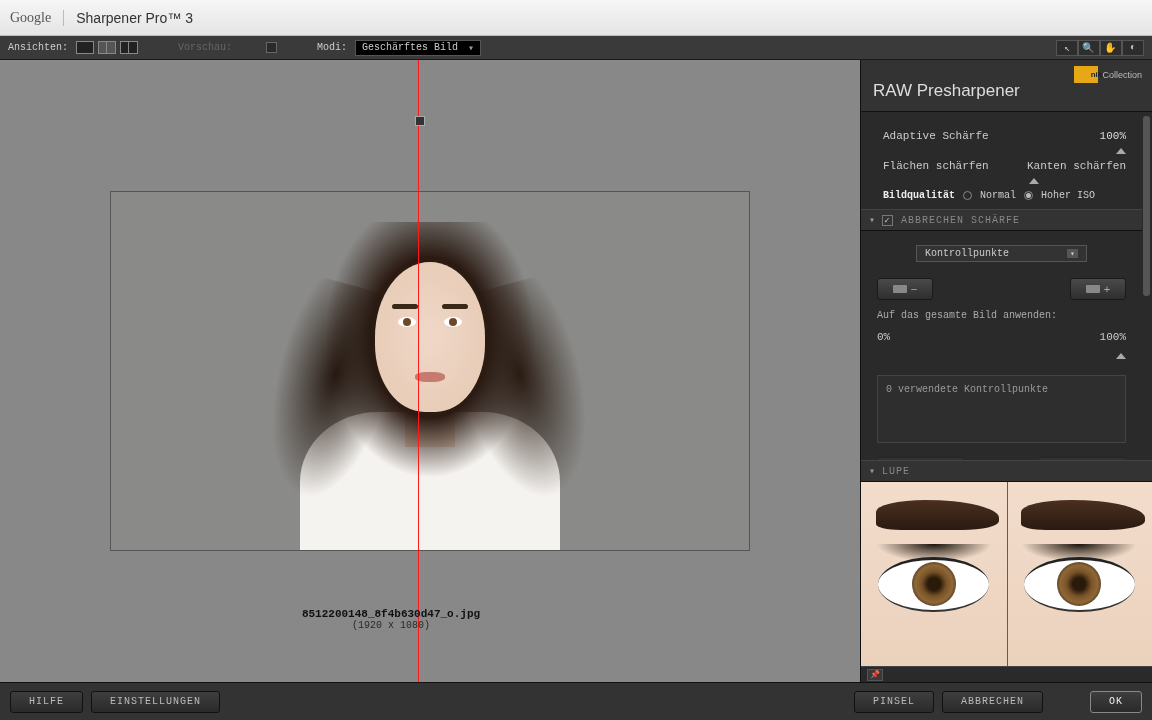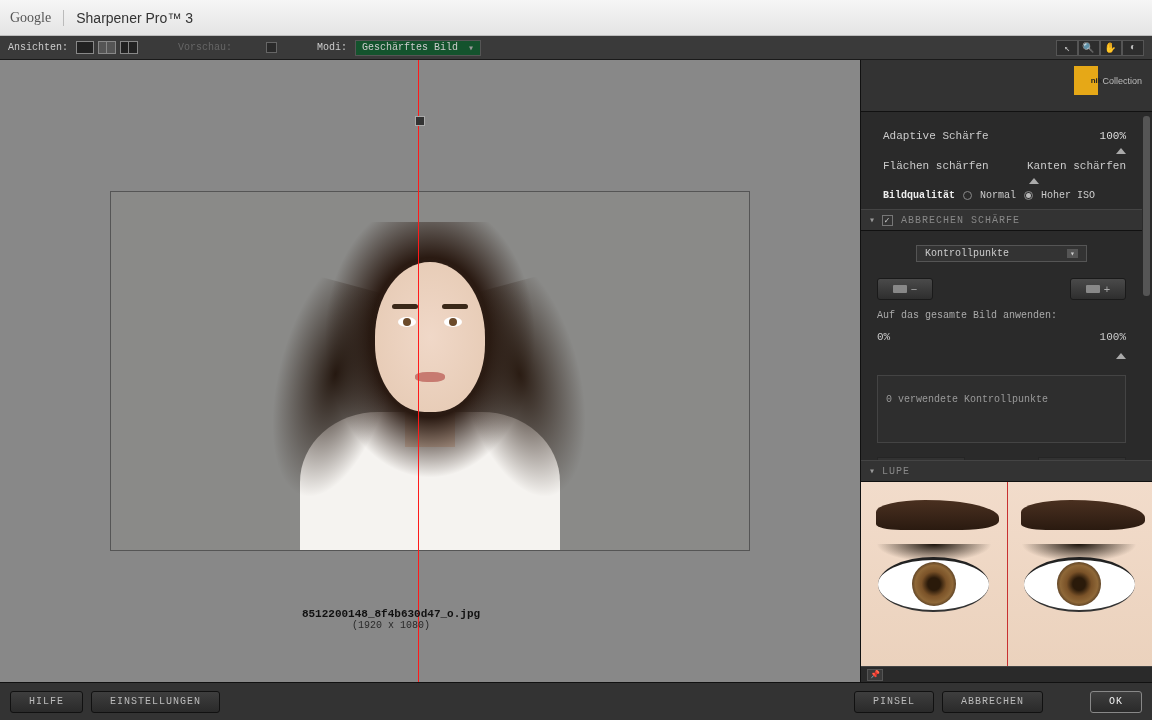--- a/index.html
+++ b/index.html
@@ -13,21 +13,21 @@
 .toolbar { height: 24px; background: #3a3a3a; display: flex; align-items: center; padding: 0 8px; color: #ccc; font-family: "Courier New", monospace; font-size: 10px; border-bottom: 1px solid #1a1a1a;}
 .tb-label { margin-right: 8px; }
 .view-btns { display: flex; gap: 4px; margin-right: 40px;}
 .view-btn { width: 18px; height: 13px; border: 1px solid #888; background: #222; display:flex;}
 .view-btn.active { background:#555;}
 .vb-half{width:50%;height:100%;}
 .vb-half.l{border-right:1px solid #888;}
 .preview-group { display:flex; align-items:center; margin-right: 40px; color:#666;gap:28px;}
 .chk { width:11px; height:11px; border:1px solid #666; background:#2a2a2a; margin-left:6px;}
 .mode-group{display:flex;align-items:center;}
-.mode-dd { margin-left:8px; background:#14532d; border:1px solid #555; padding:1px 6px; display:flex; align-items:center; color:#ccc;}
+.mode-dd { margin-left:8px; background:#000000; border:1px solid #555; padding:1px 6px; display:flex; align-items:center; color:#ccc;}
 .mode-dd .arrow{margin-left:10px; color:#999;}
 .tb-right{margin-left:auto; display:flex; gap:0;}
 .tool-btn{width:22px;height:16px;border:1px solid #555;background:#2d2d2d;display:flex;align-items:center;justify-content:center;color:#bbb;font-size:10px;}
 
 .main { flex:1; display:flex; min-height:0; }
 .canvas-area { flex:1; background:#888; position:relative; display:flex; align-items:center; justify-content:center; }
 .image-frame { width: 640px; height: 360px; background:#8a8a88; border:1px solid #555; position:relative; overflow:hidden;}
 .portrait { position:absolute; left:50%; top:30px; width:260px; height:330px; transform:translateX(-50%);}
 .hair { position:absolute; top:0; left:0; right:0; bottom:0; background: radial-gradient(ellipse 150px 200px at 50% 35%, #3a2a20 0%, #2a1a12 40%, transparent 70%);}
 .hair2{position:absolute; top:60px; left:-40px; width:120px; height:300px; background:radial-gradient(ellipse 80px 180px at 50% 30%, #251810 0%, transparent 70%); transform:rotate(15deg);}
@@ -43,21 +43,21 @@
 .lips{position:absolute;top:150px;left:50%;width:30px;height:10px;background:#c77a70;border-radius:40%;transform:translateX(-50%);}
 .divider-line{position:absolute;top:0;bottom:0;width:1px;background:#ff1a1a;left:418px;}
 .divider-handle{position:absolute;top:56px;left:415px;width:10px;height:10px;background:#333;border:1px solid #aaa;}
 .filename-block{position:absolute; top:548px; right:0; left:0; text-align:center; padding-right:78px;}
 .filename{font-family:"Courier New",monospace;color:#111;font-size:11px;font-weight:bold;}
 .filesize{font-family:"Courier New",monospace;color:#2a2a2a;font-size:10px;}
 
 .sidebar { width: 292px; background:#2a2a2a; display:flex; flex-direction:column; color:#ccc; border-left:1px solid #111;}
 .side-header{height:52px; background:#333; padding:0 12px; display:flex; flex-direction:column; justify-content:center; position:relative; border-bottom:1px solid #111;}
 .nik-badge{position:absolute; top:6px; right:10px; display:flex; align-items:center; font-size:9px; color:#bbb;}
-.nik-logo{width:24px;height:29px;background:#e6a817;margin-right:4px;display:flex;align-items:center;justify-content:center;color:#222;font-size:8px;font-weight:bold;padding-left:20px;}
+.nik-logo{width:24px;height:17px;background:#e6a817;margin-right:4px;display:flex;align-items:center;justify-content:center;color:#222;font-size:8px;font-weight:bold;padding-left:20px;}
 .side-title{font-size:17px;color:#ddd;font-weight:300;margin-top:10px;}
 .side-scroll{flex:1; overflow:hidden; position:relative; padding-right:10px;}
 .scrollbar{position:absolute;right:2px;top:4px;width:7px;height:180px;background:#555;border-radius:3px;}
 .panel-body{padding:18px 16px 8px 22px; font-family:"Courier New",monospace; font-size:11px;}
 .row{display:flex;justify-content:space-between;align-items:flex-start;margin-bottom:6px;}
 .row .val{color:#ddd;}
 .tri-marker{height:8px; position:relative; margin-bottom:4px;}
 .tri{position:absolute;width:0;height:0;border-left:5px solid transparent;border-right:5px solid transparent;border-bottom:6px solid #aaa;}
 .quality-row{display:flex;align-items:center;gap:8px;font-size:10px;}
 .quality-row b{color:#eee;}
@@ -69,21 +69,21 @@
 .section-header .chk2{width:11px;height:11px;border:1px solid #777;margin-right:8px;display:flex;align-items:center;justify-content:center;color:#ccc;font-size:9px;}
 
 .sel-body{padding:14px 16px; display:flex; flex-direction:column; gap:10px;}
 .dd{align-self:center; background:#333; border:1px solid #555; padding:2px 8px; display:flex; align-items:center; font-family:"Courier New",monospace; font-size:10px;gap:48px;}
 .dd .arrow{margin-left:10px;background:#555;padding:0 3px;font-size:8px;}
 .cp-buttons{display:flex;justify-content:space-between;margin-top:6px;}
 .cp-btn{width:56px;height:22px;background:linear-gradient(#4a4a4a,#2e2e2e);border:1px solid #1a1a1a;border-radius:3px;display:flex;align-items:center;justify-content:center;gap:4px;color:#aaa;font-size:11px;}
 .cp-icon{width:14px;height:8px;background:#888;border-radius:1px;}
 .apply-label{font-family:"Courier New",monospace;font-size:10px;color:#aaa;}
 .range-row{display:flex;justify-content:space-between;font-family:"Courier New",monospace;}
-.points-box{height:68px;background:#2e2e2e;border:1px solid #444;padding:18px 8px;font-family:"Courier New",monospace;font-size:10px;color:#999;}
+.points-box{height:68px;background:#2e2e2e;border:1px solid #444;padding:8px 8px;font-family:"Courier New",monospace;font-size:10px;color:#999;}
 .mini-btns{display:flex;justify-content:space-between;margin-top:4px;opacity:0.5;}
 .mini-btn{width:88px;height:14px;background:#3a3a3a;border:1px solid #222;}
 
 .lupe-body{height:184px;background:#111;position:relative;overflow:hidden;}
 .eye-photo{position:absolute;top:0;bottom:0;width:50%;}
 .eye-photo.l{left:0;} .eye-photo.r{right:0;}
 .skin-bg{position:absolute;inset:0;background:linear-gradient(#f2dccb,#ebd2bd);}
 .big-brow{position:absolute;top:18px;left:10%;right:5%;height:30px;background:linear-gradient(#4a3020,#2a1a10);border-radius:40% 60% 30% 20%;}
 .big-eye{position:absolute;top:75px;left:12%;width:76%;height:55px;background:#fff;border-radius:50%;border-top:3px solid #222;border-bottom:2px solid #333;overflow:hidden;}
 .big-iris{position:absolute;top:2px;left:50%;width:44px;height:44px;background:radial-gradient(circle,#2a1a0a 20%,#7a5228 40%,#8f6838 60%,#3a2818 80%);border-radius:50%;transform:translateX(-50%);}
@@ -168,20 +168,21 @@
         <div class="filesize">(1920 x 1080)</div>
       </div>
     </div>
 
     <div class="sidebar">
       <div class="side-header">
         <div class="nik-badge">
           <div class="nik-logo">nik</div>
           <span>Collection</span>
         </div>
+        <div class="side-title">RAW Presharpener</div>
       </div>
 
       <div class="side-scroll">
         <div class="scrollbar"></div>
 
         <div class="panel-body">
           <div class="row">
             <span>Adaptive Schärfe</span>
             <span class="val">100%</span>
           </div>

